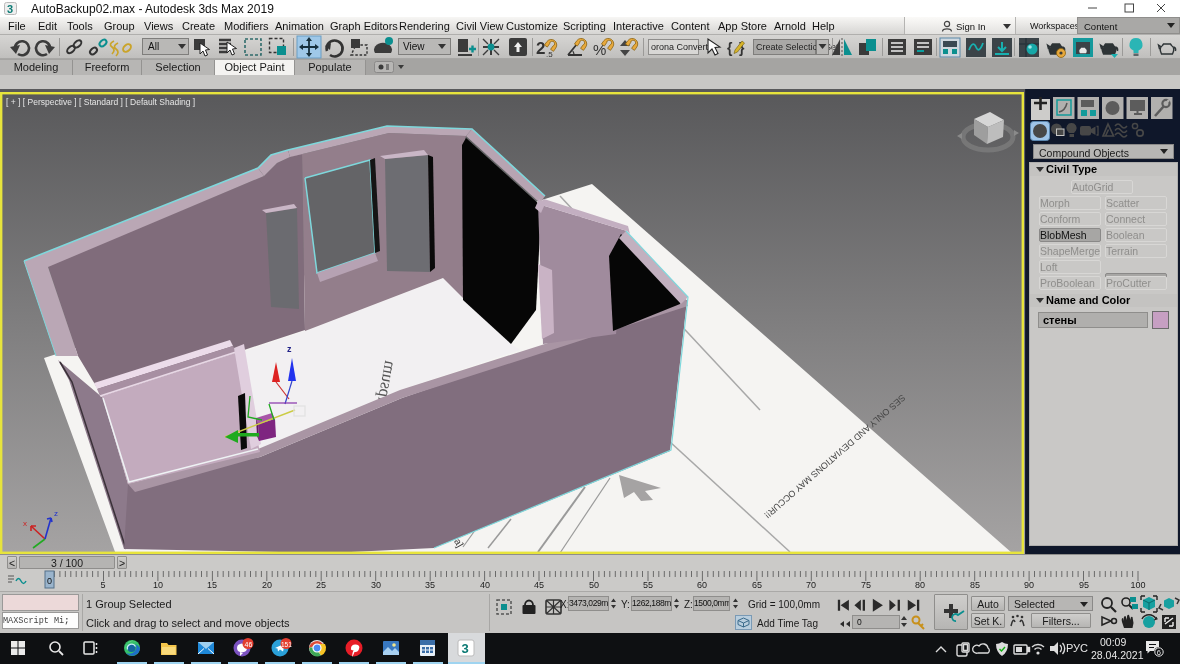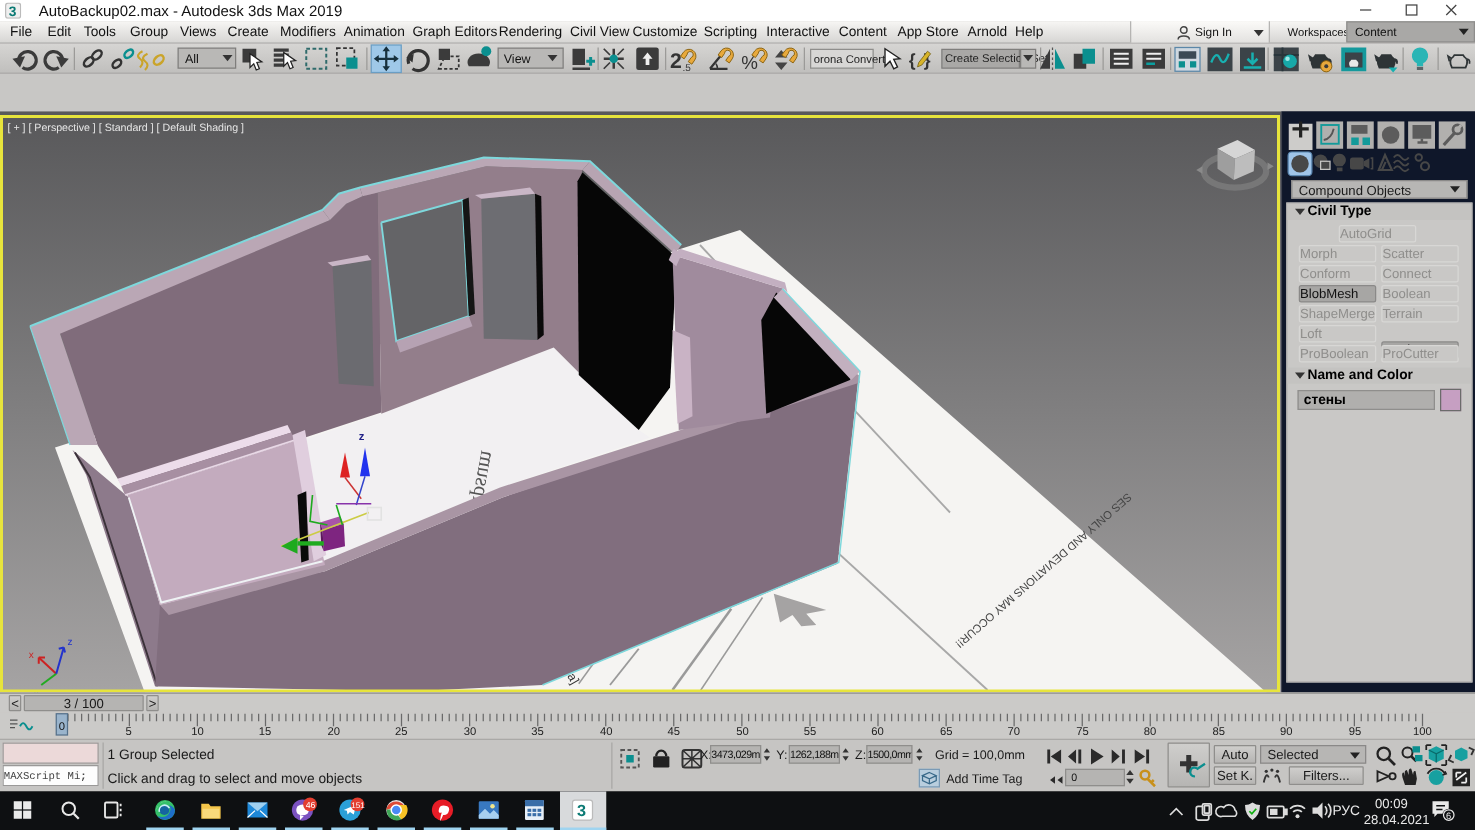--- a/index.html
+++ b/index.html
@@ -265,20 +265,33 @@
     <rect x="1122" y="3" width="1" height="18" fill="#9b9a98"></rect>
     <g transform="translate(1136,12)">
           <path d="M0,-9 a6.5,6.5 0 0 1 2.5,12.5 l0,2.5 -5,0 0,-2.5 A6.5,6.5 0 0 1 0,-9 z" fill="#2ab5b5"></path>
           <rect x="-2.5" y="6.5" width="5" height="2.5" fill="#5b6568"></rect>
         </g>
     <rect x="1150" y="3" width="1" height="18" fill="#9b9a98"></rect>
     <g transform="translate(1167,13)">
           <path d="M-5.5,6 q-3,-6 1,-8.5 l1,-1.5 7,0 1,1.5 q4,2.5 1,8.5 z M-5.5,-1 l-3,-2 1,4 M5.5,-1 q4,0 3,4" stroke-width="1.4" fill="none" stroke="#2e3436"></path>
         </g>
   </svg>
+  </div>
+  <div class="abs" id="rtabs">
+    <div class="rtab" style="left:0;width:73px">Modeling</div>
+    <div class="rtab" style="left:73px;width:69px">Freeform</div>
+    <div class="rtab" style="left:142px;width:73px">Selection</div>
+    <div class="rtab act" style="left:215px;width:80px">Object Paint</div>
+    <div class="rtab" style="left:295px;width:71px">Populate</div>
+    <svg class="abs" style="left:374px;top:2px" width="30" height="12">
+        <rect x="0.5" y="0.5" width="19" height="11" rx="2" fill="#b7b6b4" stroke="#8a8988"></rect>
+        <circle cx="7" cy="6" r="2.5" fill="#3a3a3a"></circle>
+        <path d="M12,4 l3,0 M12,6 l3,0 M12,8 l3,0" stroke="#3a3a3a" stroke-width="1"></path>
+        <path d="M24,4 l6,0 l-3,4 z" fill="#3a3a3a"></path>
+      </svg>
   </div>
   <div class="abs" id="vp">
   <svg width="1025" height="465" viewBox="0 89 1025 465" style="position:absolute;left:0;top:0">
     <defs>
       <linearGradient id="vbg" x1="0" y1="94" x2="0" y2="552" gradientUnits="userSpaceOnUse">
         <stop offset="0" stop-color="#59595b"></stop>
             <stop offset="1" stop-color="#a5a3a3"></stop>
       </linearGradient>
     </defs>
     <rect x="0" y="89" width="1025" height="465" fill="url(#vbg)"></rect>

